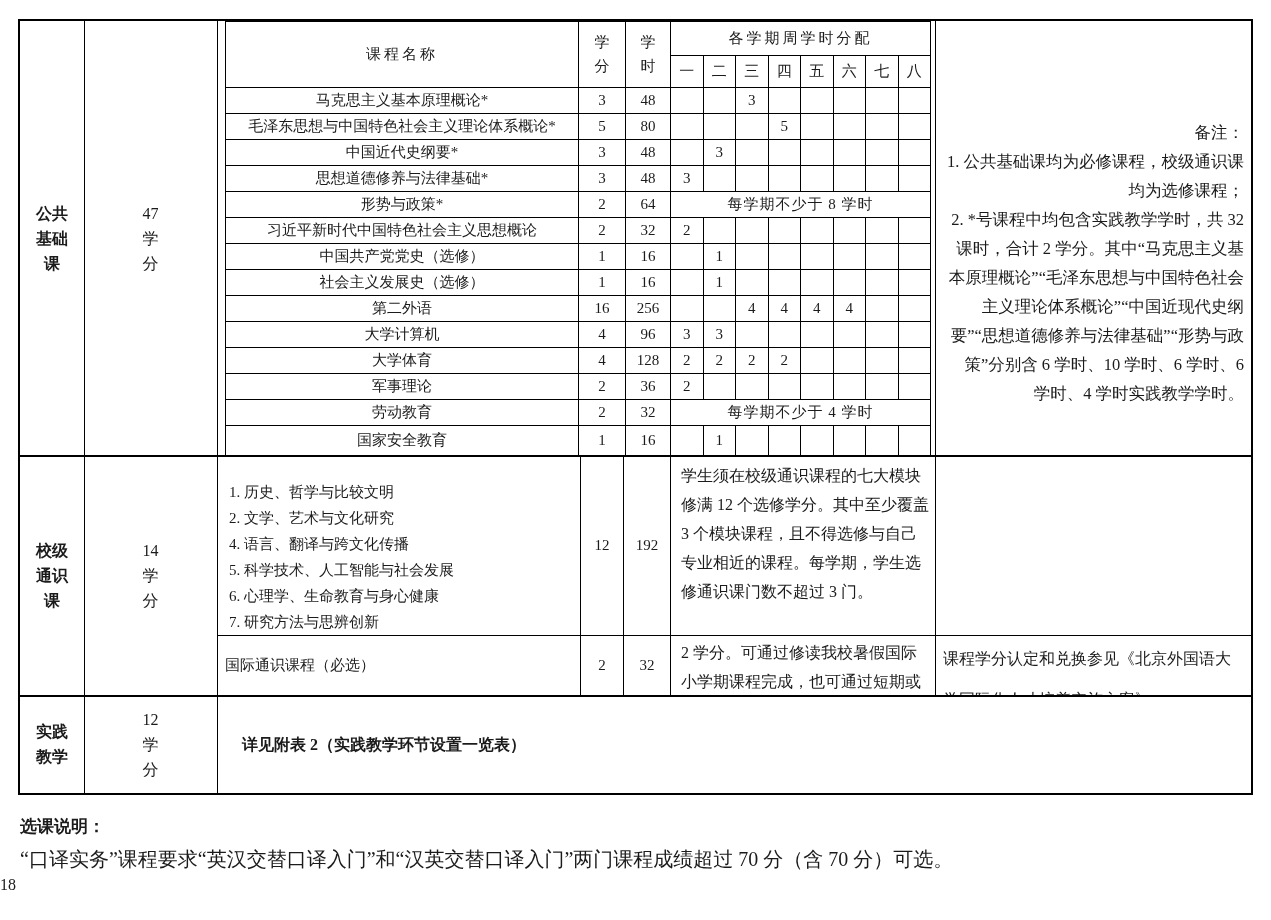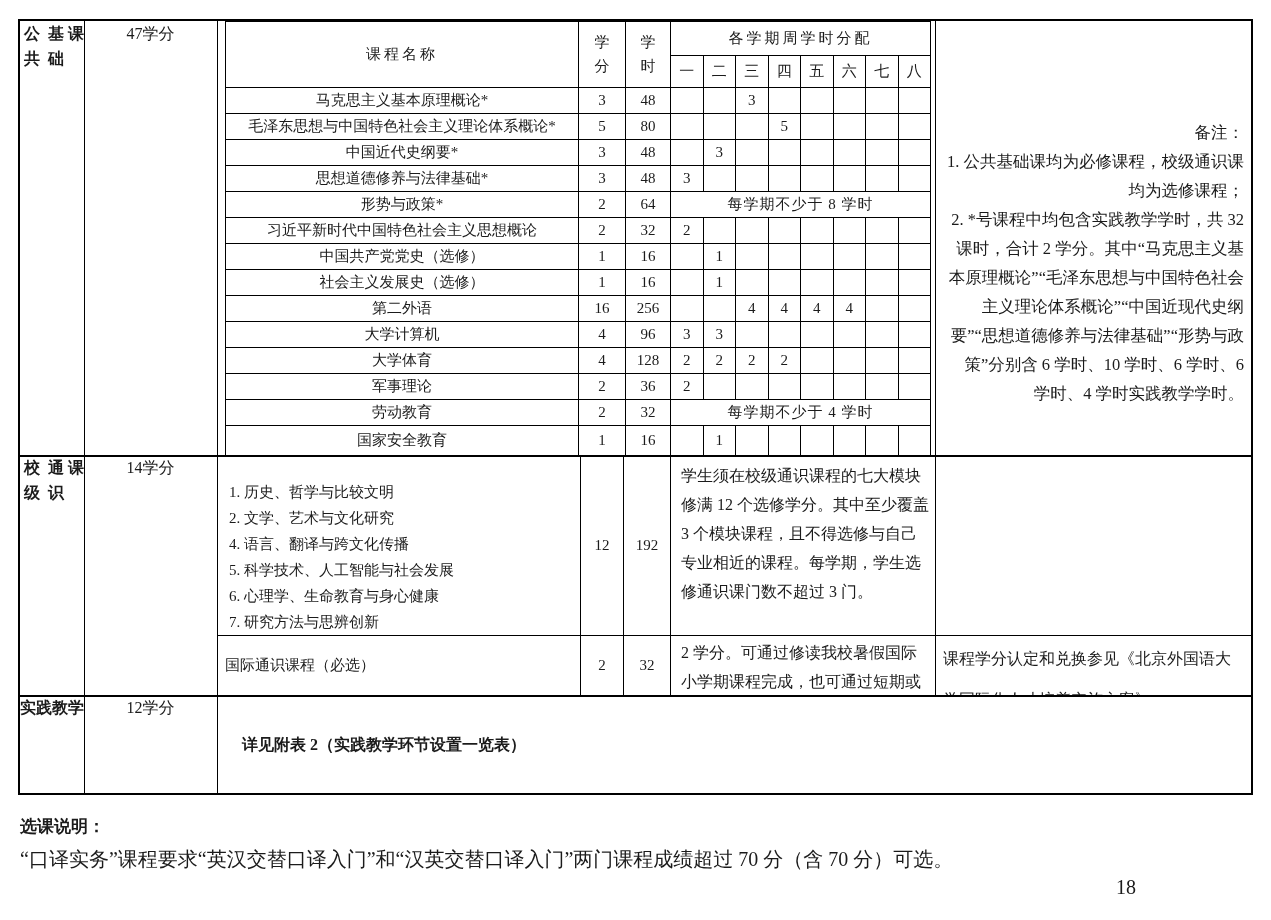--- a/index.html
+++ b/index.html
@@ -18,21 +18,21 @@
   .vl-cat   { left:64px;  top:0; bottom:0; width:1px; }
   .vl-cred  { left:197px; top:0; bottom:0; width:1px; }
   .vl-notes { left:915px; top:0; height:674px; width:1px; }
   .hl-ab    { left:0; right:0; top:434px; height:2px; }
   .hl-bc    { left:0; right:0; top:674px; height:2px; }
   .hl-b1b2  { left:197px; right:0; top:614px; height:1px; }
   .vl-b1 { left:560px; top:434px; height:240px; width:1px; }
   .vl-b2 { left:603px; top:434px; height:240px; width:1px; }
   .vl-b3 { left:650px; top:434px; height:240px; width:1px; }
 
-  .vstack { display:flex; flex-direction:row; align-items:flex-start; justify-content:center; text-align:center; }
+  .vstack { display:flex; flex-direction:column; align-items:center; justify-content:center; text-align:center; }
   .cat { font-weight:bold; font-size:16px; line-height:25px; }
   .cred { font-size:16px; line-height:25px; }
 
   
   table.courses {
     position:absolute; left:205px; top:0; width:705px; height:434px;
     border-collapse:collapse; table-layout:fixed; border:1.5px solid #000;
     font-size:15px;
   }
   table.courses td, table.courses th {
@@ -58,21 +58,21 @@
   .desc-b2 { left:651px; top:615px; width:264px; height:59px;
              padding:2px 4px 0 10px; font-size:16px; line-height:29px; overflow:hidden; }
   .remark-b2 { left:916px; top:615px; width:314px; height:59px;
                padding:2px 4px 0 7px; font-size:16px; line-height:41px; overflow:hidden; }
   .detail-c { left:198px; top:676px; width:1033px; height:96px;
               display:flex; align-items:center; padding-left:24px;
               font-weight:bold; font-size:16px; }
 
   .footer-title { position:absolute; left:20px; top:815px; font-weight:bold; font-size:17px; }
   .footer-note  { position:absolute; left:20px; top:846px; font-size:20px; }
-  .page-num { position:absolute; left:0; top:876px; width:1136px; text-align:right; font-size:20px; }
+  .page-num { position:absolute; left:0; top:876px; width:1136px; text-align:left; font-size:16px; }
 </style>
 </head>
 <body>
 
 <div class="page">
   <div class="outer">
 
     <div class="line vl-cat"></div>
     <div class="line vl-cred"></div>
     <div class="line vl-notes"></div>

